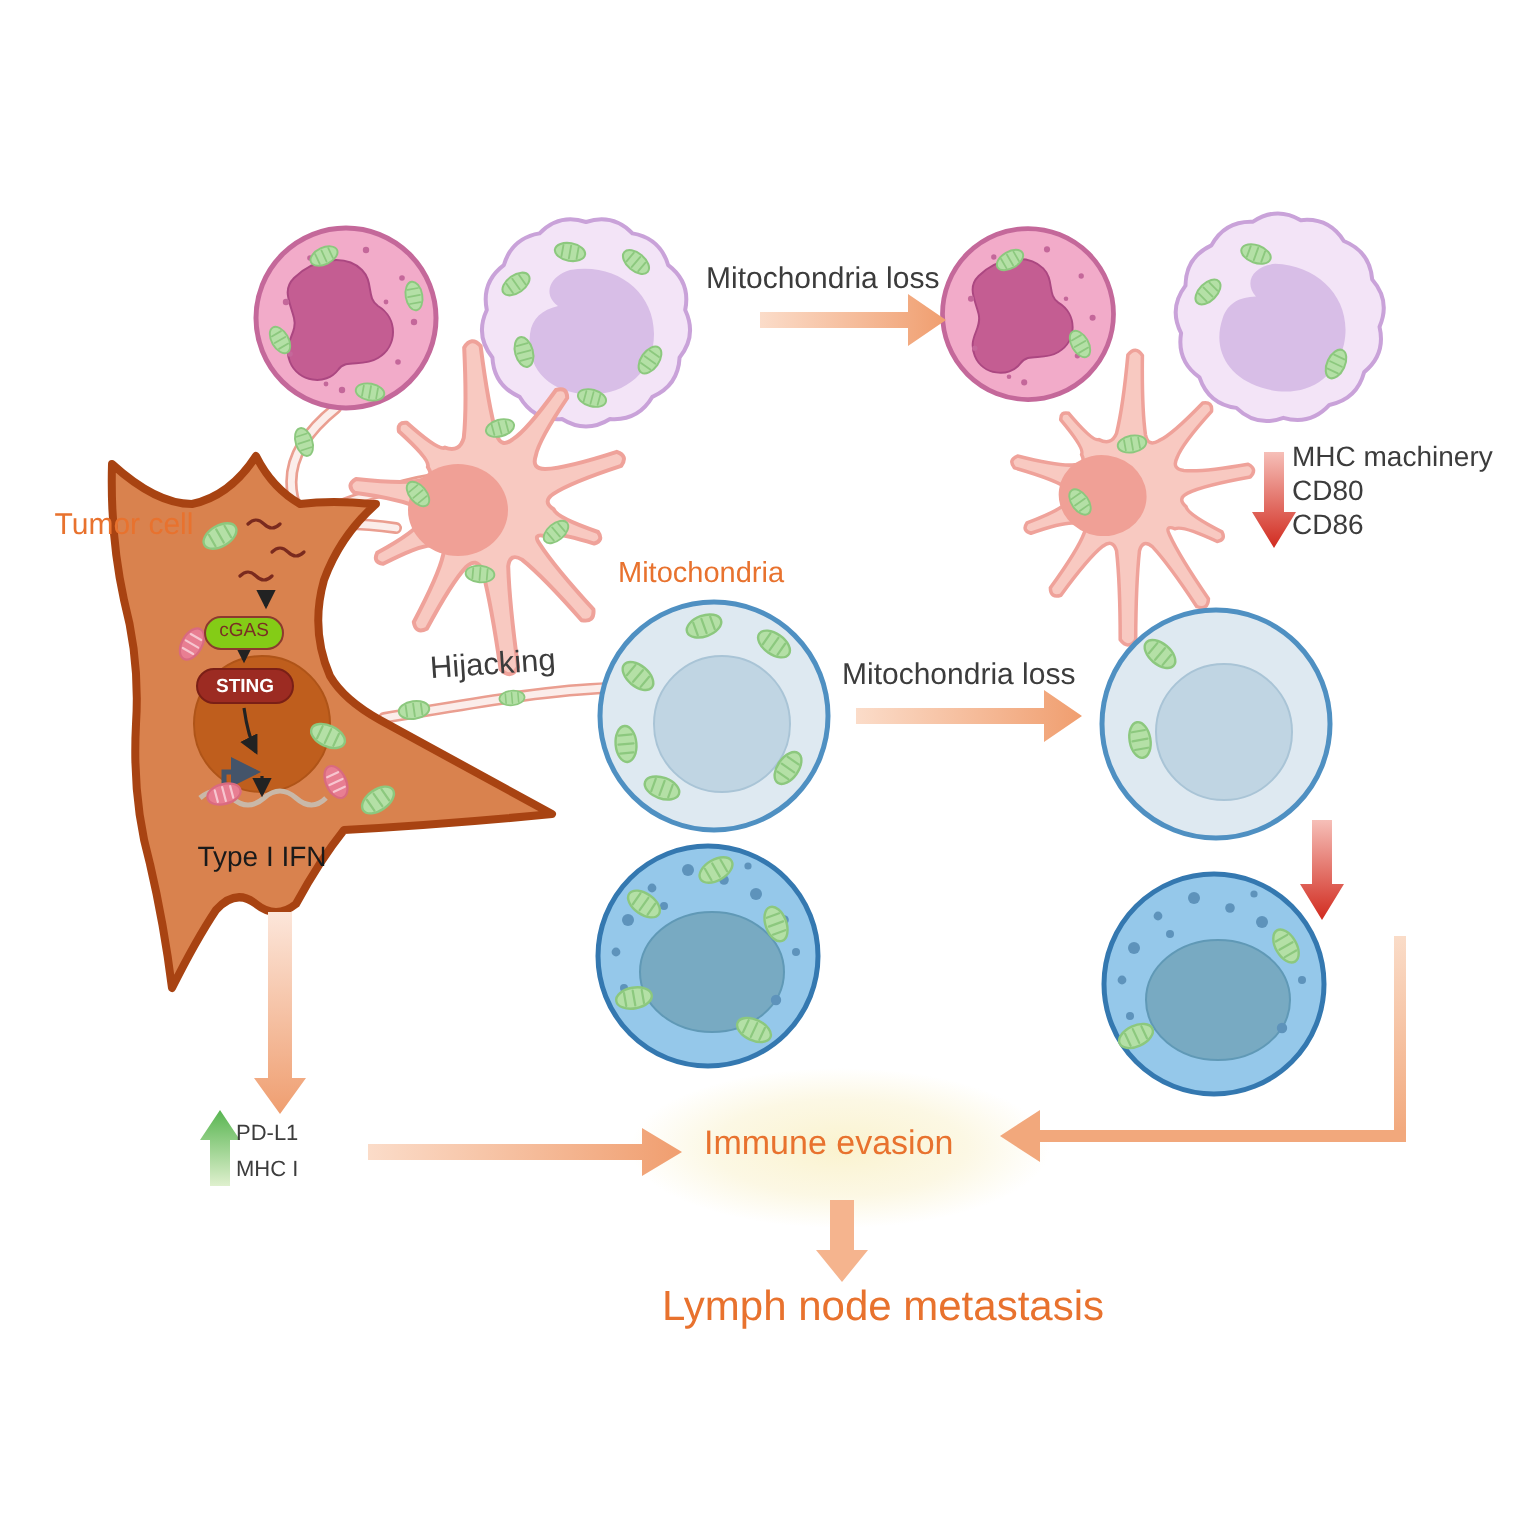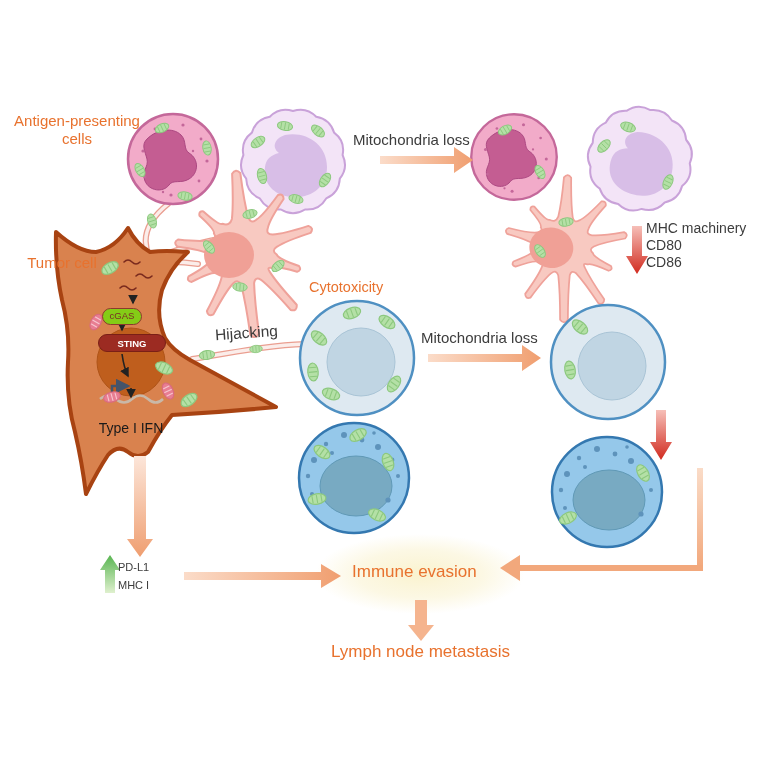--- a/index.html
+++ b/index.html
@@ -14,25 +14,25 @@
   #lab-apc{left:8px;top:112px;width:138px;font-size:15px;line-height:18px;}
   #lab-tumor{left:14px;top:253px;width:72px;font-size:15px;line-height:20px;margin-left:12px;}
   #lab-mito-top{left:353px;top:131px;font-size:15px;}
   #lab-mito-mid{left:421px;top:329px;font-size:15px;}
   #lab-hijack{left:215px;top:324px;font-size:15.5px;transform:rotate(-4deg);}
   #lab-effector{left:309px;top:279px;font-size:14.5px;}
   #lab-mhc{left:646px;top:220px;font-size:14px;line-height:17px;}
   #lab-gran{left:669px;top:404px;font-size:14px;line-height:17px;}
   #lab-pdl{left:118px;top:558px;font-size:11px;line-height:18px;}
   #lab-ie{left:352px;top:562px;font-size:17px;}
-  #lab-lymph{left:331px;top:642px;font-size:17px;}
+  #lab-lymph{left:331px;top:642px;font-size:21px;}
   .pill{position:absolute;text-align:center;border-radius:9px;box-sizing:border-box;}
   #pill-cgas{left:102px;top:308px;width:40px;height:17px;line-height:14px;font-size:9.5px;
              background:#84cc16;border:1.5px solid #8B3A2E;color:#7A2E24;}
-  #pill-sting{left:98px;top:334px;width:68px;height:18px;line-height:18px;font-size:9.5px;
+  #pill-sting{left:98px;top:334px;width:49px;height:18px;line-height:18px;font-size:9.5px;
               font-weight:bold;background:#9C2B22;border:1px solid #7A1F16;color:#fff;}
   #lab-ifn{left:96px;top:400px;width:70px;text-align:center;font-size:14px;color:#1A1A1A;margin-top:20px;}
 </style>
 </head>
 <body>
 
 <div id="stage">
 
 <svg id="art" width="768" height="768" viewBox="0 0 768 768">
   <defs>
@@ -258,26 +258,25 @@
       <rect x="516" y="565" width="187" height="6" fill="#F2A87C"></rect>
       <path d="M520,555 L500,568 L520,581 Z" fill="#F2A87C"></path>
     </g>
     <path d="M415,600 H427 V625 H434 L421,641 L408,625 H415 Z" fill="#F5B48E"></path>
     <path d="M632,226 H642 V256 H648 L637,274 L626,256 H632 Z" fill="url(#gRV)"></path>
     <path d="M656,410 H666 V442 H672 L661,460 L650,442 H656 Z" fill="url(#gRV)"></path>
     <path d="M105,593 V570 H100 L110,555 L120,570 H115 V593 Z" fill="url(#gGV)"></path>
   </g>
 </svg>
 
-<div class="lab orange center wrap" id="lab-apc">Antigen-presenting cells</div>
 <div class="lab orange center wrap" id="lab-tumor">Tumor cell</div>
 <div class="lab dark" id="lab-mito-top">Mitochondria loss</div>
 <div class="lab dark" id="lab-mito-mid">Mitochondria loss</div>
 <div class="lab dark" id="lab-hijack">Hijacking</div>
-<div class="lab orange" id="lab-effector">Cytotoxicity</div>
+<div class="lab orange" id="lab-effector">Mitochondria</div>
 <div class="lab dark" id="lab-mhc">
   <div>MHC machinery</div>
   <div>CD80</div>
   <div>CD86</div>
 </div>
 <div class="lab dark" id="lab-pdl">
   <div>PD-L1</div>
   <div>MHC I</div>
 </div>
 <div class="lab orange" id="lab-ie">Immune evasion</div>

